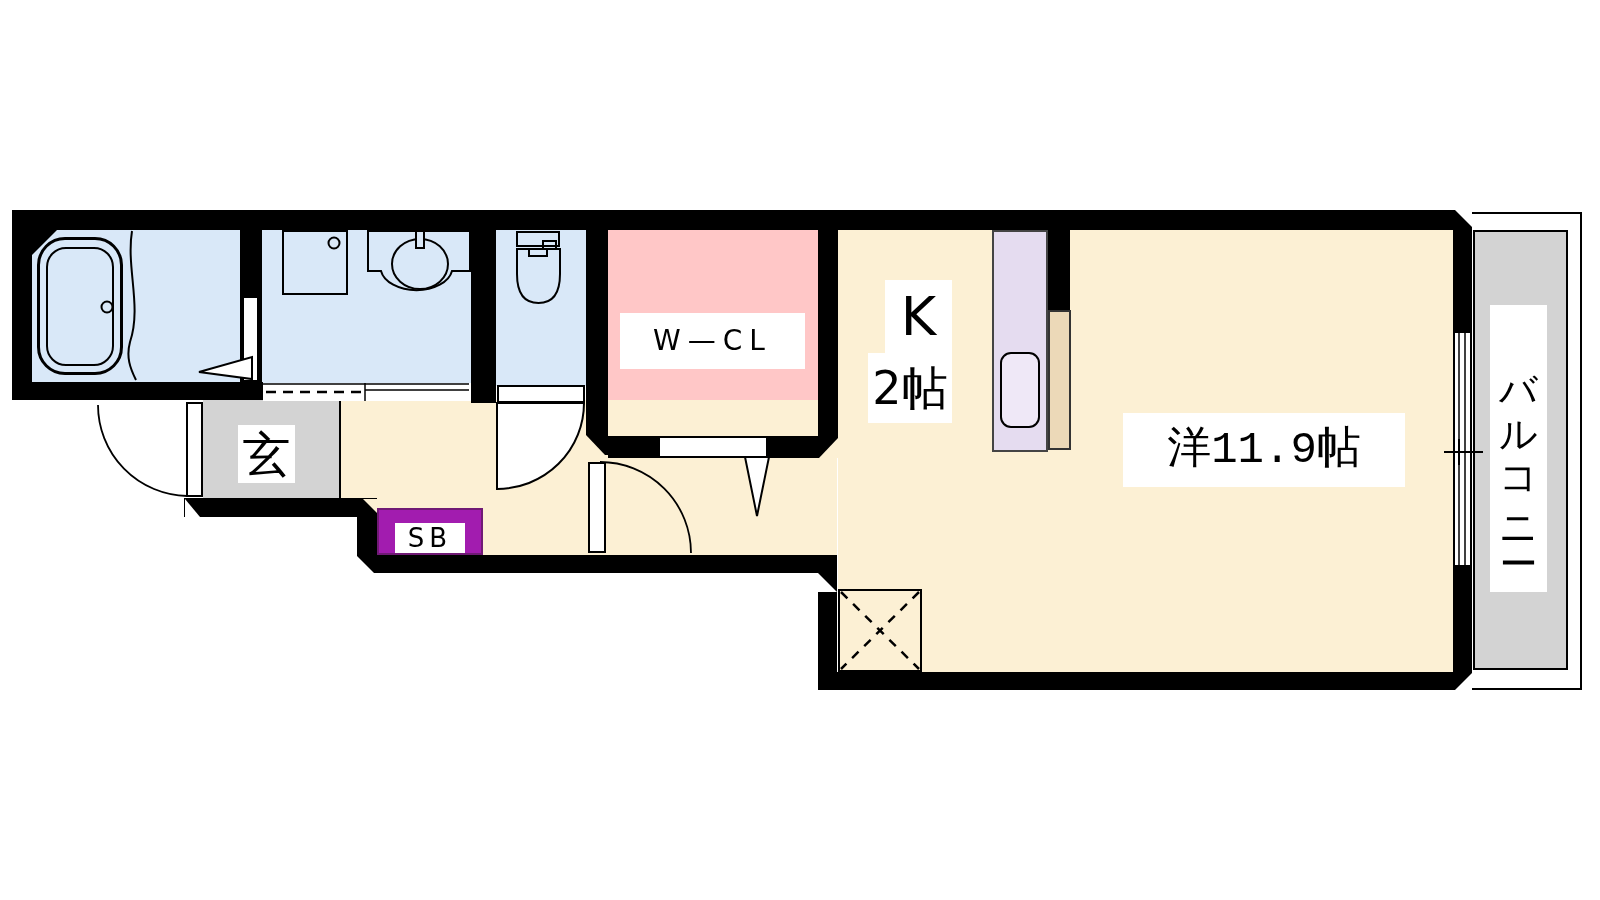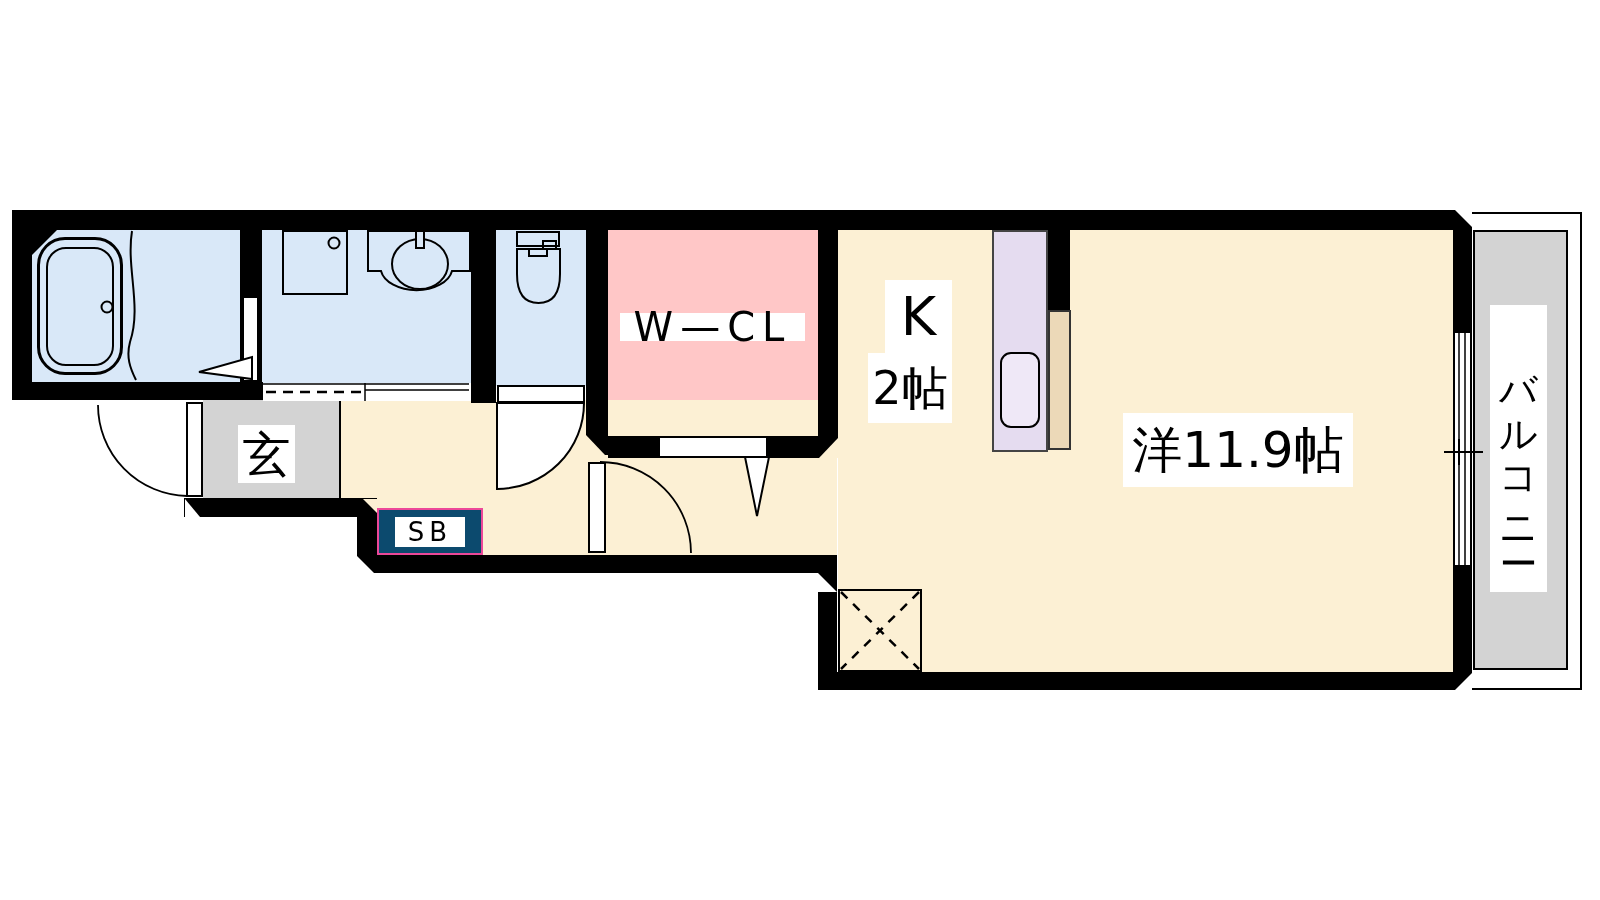--- a/index.html
+++ b/index.html
@@ -107,29 +107,29 @@
 
     <line x1="841" y1="592" x2="919" y2="669" stroke="#000" stroke-width="2.5" stroke-dasharray="9 8"></line>
     <line x1="919" y1="592" x2="841" y2="669" stroke="#000" stroke-width="2.5" stroke-dasharray="9 8"></line>
 
     <line x1="1459" y1="333" x2="1459" y2="565" stroke="#000" stroke-width="1.5"></line>
     <line x1="1465" y1="333" x2="1465" y2="565" stroke="#000" stroke-width="1.5"></line>
     <line x1="1444" y1="452" x2="1483" y2="452" stroke="#000" stroke-width="2"></line>
     <line x1="1459" y1="439" x2="1459" y2="465" stroke="#000" stroke-width="2"></line>
   </svg>
 
-  <div class="labelbox z6" style="left:620px;top:313px;width:185px;height:28px;font-size:40px;letter-spacing:7px;">W—CL</div>
+  <div class="labelbox z6" style="left:620px;top:313px;width:185px;height:56px;font-size:28px;letter-spacing:7px;">W—CL</div>
 
   <div class="labelbox z6" style="left:885px;top:280px;width:67px;height:73px;font-size:54px;">K</div>
 
   <div class="labelbox z6" style="left:868px;top:353px;width:84px;height:70px;font-size:46px;">2帖</div>
 
-  <div class="labelbox z6" style="left:1123px;top:413px;width:230px;height:74px;font-size:50px;">洋11.9帖</div>
+  <div class="labelbox z6" style="left:1123px;top:413px;width:282px;height:74px;font-size:44px;font-family:Liberation Mono, monospace;">洋11.9帖</div>
 
   <div class="labelbox z6" style="left:238px;top:425px;width:57px;height:58px;font-size:48px;">玄</div>
 
-  <div class="abs z6" style="left:377px;top:508px;width:106px;height:47px;background:#0c4a6e;border:2px solid #ec4899;display:flex;align-items:center;justify-content:center;">
+  <div class="abs z6" style="left:377px;top:508px;width:106px;height:47px;background:#a21caf;border:2px solid #701a75;display:flex;align-items:flex-end;justify-content:center;">
     <div class="labelbox" style="position:static;width:70px;height:30px;font-size:26px;letter-spacing:5px;">SB</div>
   </div>
 
   <div class="labelbox z6" style="left:1490px;top:305px;width:57px;height:287px;font-size:38px;writing-mode:vertical-rl;letter-spacing:6px;">バルコニー</div>
 
 </div>
 
 </body></html>

